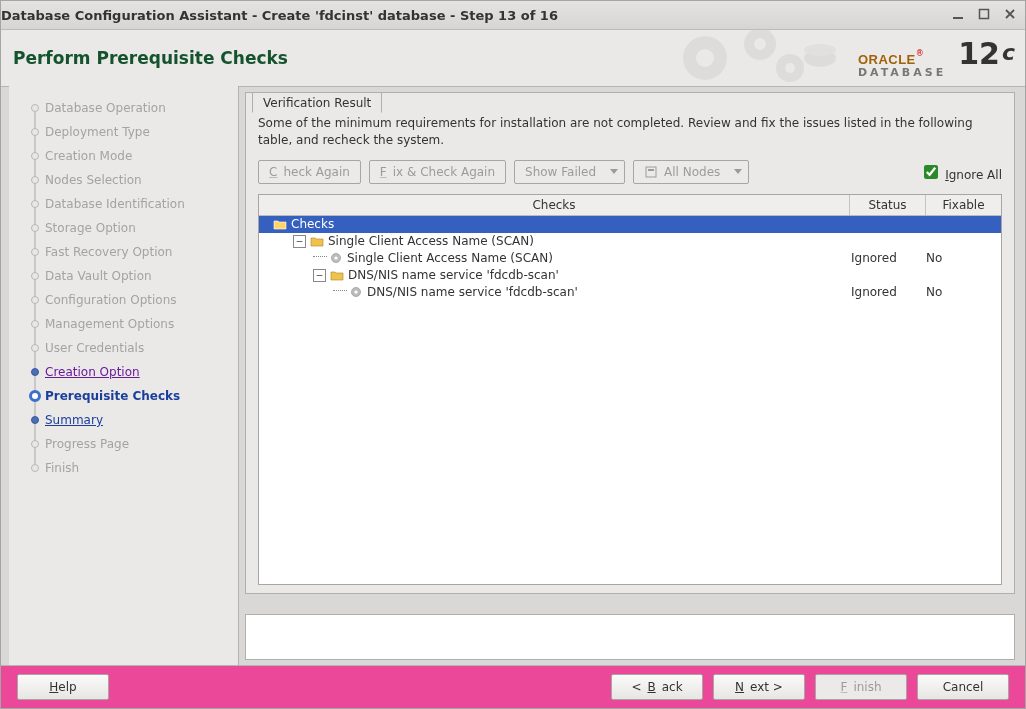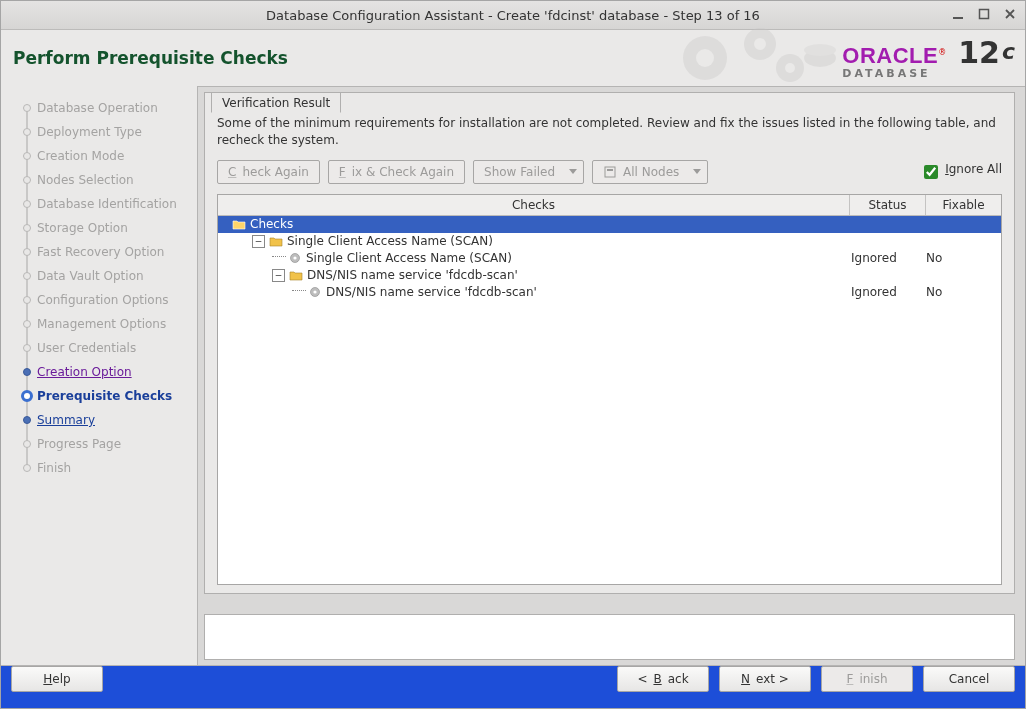--- a/index.html
+++ b/index.html
@@ -1,41 +1,41 @@
 <!DOCTYPE html>
 <html><head>
 <meta charset="utf-8">
 <style>
   html, body { margin:0; padding:0; font-family: "DejaVu Sans", "Liberation Sans", Arial, sans-serif; font-size:12px; color:#333; background:#d9d8d7; }
   .outer { width:1026px; height:709px; background:#d9d8d7; border:1px solid #a5a5a5; box-sizing:border-box; position:relative; overflow:hidden; }
 
   
   .titlebar { height:28px; background:linear-gradient(#e4e3e2,#d6d5d4); border-bottom:1px solid #bcbbba; display:flex; align-items:center; position:relative; }
-  .titlebar .title { flex:1; text-align:center; font-weight:normal; font-size:13px; color:#333; }
+  .titlebar .title { flex:1; font-weight:bold; font-size:13px; color:#333; }
   .win-controls { position:absolute; right:6px; top:4px; display:flex; gap:8px; }
   .win-btn { width:18px; height:18px; display:flex; align-items:center; justify-content:center; color:#444; cursor:default; }
   .win-btn svg { width:12px; height:12px; }
 
   
   .header-band { height:56px; background:#eae9e8; border-bottom:1px solid #b5b4b3; position:relative; display:flex; align-items:center; }
   .header-title { font-size:17px; font-weight:bold; color:#14532d; padding-left:12px; }
   .logo-area { position:absolute; right:10px; top:4px; height:48px; display:flex; align-items:center; }
   .gears { position:absolute; right:180px; top:-2px; opacity:0.35; }
   .oracle-logo { display:flex; flex-direction:column; line-height:1; }
   .oracle-logo .row1 { display:flex; align-items:baseline; gap:4px;}
-  .oracle-logo .oracle { color:#a21caf; font-size:22px; font-weight:bold; letter-spacing:0.5px; font-family:Arial,sans-serif;}
+  .oracle-logo .oracle { color:#a16207; font-size:13px; font-weight:bold; letter-spacing:0.5px; font-family:Arial,sans-serif;}
   .oracle-logo .tm { font-size:8px; color:#d00000; position:relative; top:-8px; }
   .oracle-logo .db { font-size:11px; letter-spacing:3px; color:#777; font-weight:bold; margin-top:1px;}
   .oracle-logo .v12 { font-size:30px; font-weight:bold; color:#333; margin-left:8px; display:flex; align-items:baseline;}
   .oracle-logo .v12 .c { font-style:italic; font-size:22px; position:relative; top:-4px; margin-left:2px;}
 
   .body-area { position:absolute; top:85px; left:0; right:0; bottom:42px; display:flex; }
 
   
-  .sidebar { width:197px; border-right:1px solid #b5b4b3; background:#eae9e8; padding:10px 0 10px 14px; box-sizing:border-box; }
+  .sidebar { width:230px; border-right:1px solid #b5b4b3; background:#eae9e8; padding:10px 0 10px 14px; box-sizing:border-box;margin-left:8px; }
   .step-list { position:relative; }
   .step-item { position:relative; display:flex; align-items:center; height:24px; padding-left:22px; font-size:12px; }
   .step-item::before { content:""; position:absolute; left:8px; top:50%; transform:translateY(-50%); width:8px; height:8px; border-radius:50%; background:#e8e7e6; border:1px solid #b9b8b7; box-sizing:border-box; z-index:2;}
   .step-item::after { content:""; position:absolute; left:11px; top:0; bottom:0; width:2px; background:#c9c8c7; z-index:1;}
   .step-item:first-child::after { top:50%; }
   .step-item:last-child::after { bottom:50%; }
   .step-item.done::before { background:#4a6fb5; border-color:#3a5a99; }
   .step-item.link a { color:#1a3f9a; text-decoration:underline; cursor:pointer; }
   .step-item.visited a { color:#6a1b9a; text-decoration:underline;text-align:right; }
   .step-item.current::before { background:#fff; border:3px solid #3a6fd0; width:12px; height:12px; left:6px;}
@@ -49,21 +49,21 @@
   .tab-content { padding:22px 12px 8px 12px; display:flex; flex-direction:column; gap:10px; flex:1; }
   .msg { font-size:12px; color:#333; line-height:1.45; }
 
   .toolbar-row { display:flex; align-items:center; gap:8px; }
   .btn, .combo { height:22px; border:1px solid #a7a6a5; background:linear-gradient(#fafaf9,#e7e6e5); padding:0 10px; font-size:12px; display:inline-flex; align-items:center; gap:6px; border-radius:2px; }
   .btn.disabled, .combo.disabled { color:#9c9b9a; background:#eceae9; }
   .combo { padding-right:6px; }
   .combo .tri { width:0;height:0;border-left:4px solid transparent;border-right:4px solid transparent;border-top:5px solid #9c9b9a; margin-left:8px;}
   .combo .icon { width:14px;height:14px; }
   .toolbar-spacer { flex:1; }
-  .chk { display:flex; align-items:flex-start; gap:4px; font-size:12px; }
+  .chk { display:flex; align-items:flex-end; gap:4px; font-size:12px; }
   .chk input { accent-color:#2a8a2a; width:14px; height:14px;}
 
   
   .table-wrap { flex:1; border:1px solid #a7a6a5; background:#fff; display:flex; flex-direction:column; overflow:hidden;}
   .thead { display:flex; background:#efeeed; border-bottom:1px solid #bcbbba; }
   .th { border-right:1px solid #c4c3c2; text-align:center; font-size:12px; padding:3px 0; color:#333;}
   .th:last-child{ border-right:none;}
   .col-checks{ flex:1; }
   .col-status{ width:75px; }
   .col-fix{ width:75px; }
@@ -74,21 +74,21 @@
   .cell-status { width:75px; }
   .cell-fix { width:75px; }
   .indent { display:inline-block; }
   .tree-toggle { width:11px;height:11px;border:1px solid #888;background:#fff;display:inline-flex;align-items:center;justify-content:center;font-size:9px;line-height:9px;margin-right:4px;color:#333;}
   .tree-dots { display:inline-block; width:14px; border-bottom:1px dotted #888; height:0; margin:0 2px 3px 0;}
   .ticon { width:14px;height:14px;display:inline-block;margin-right:4px; vertical-align:middle;}
 
   .details-panel { height:44px; border:1px solid #b0afae; background:#fff; }
 
   
-  .footer { position:absolute; left:0; right:0; bottom:0; height:42px; border-top:1px solid #b5b4b3; background:#1d4ed8; display:flex; align-items:flex-start; padding:0 10px; }
+  .footer { position:absolute; left:0; right:0; bottom:0; height:42px; border-top:1px solid #b5b4b3; background:#ec4899; display:flex; align-items:center; padding:0 16px; }
   .footer .btn { height:24px; min-width:70px; justify-content:center; color:#333;}
   .footer .right { margin-left:auto; display:flex; gap:10px; }
   .footer .btn.disabled { color:#9c9b9a; }
   .und { text-decoration:underline; }
 </style>
 </head>
 <body>
 
 <div class="outer">
 

